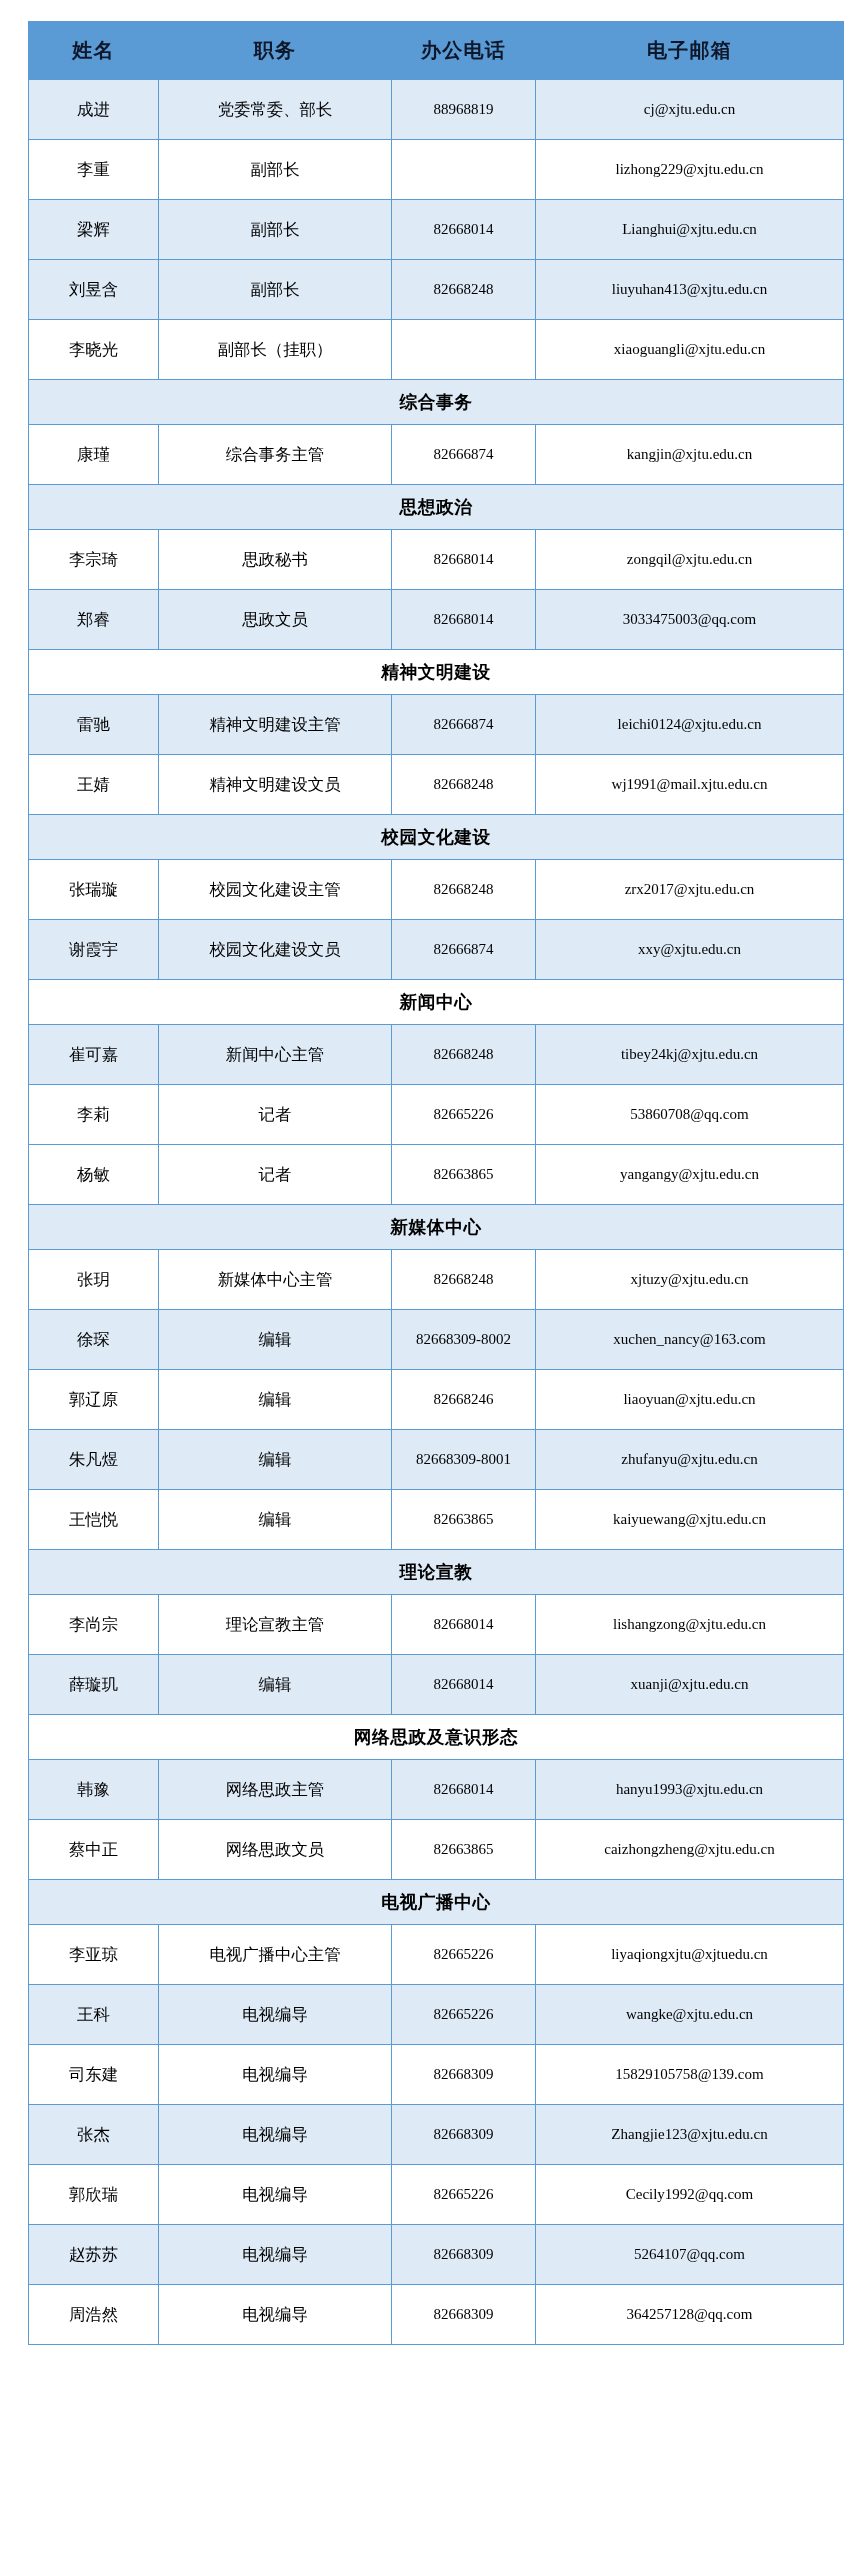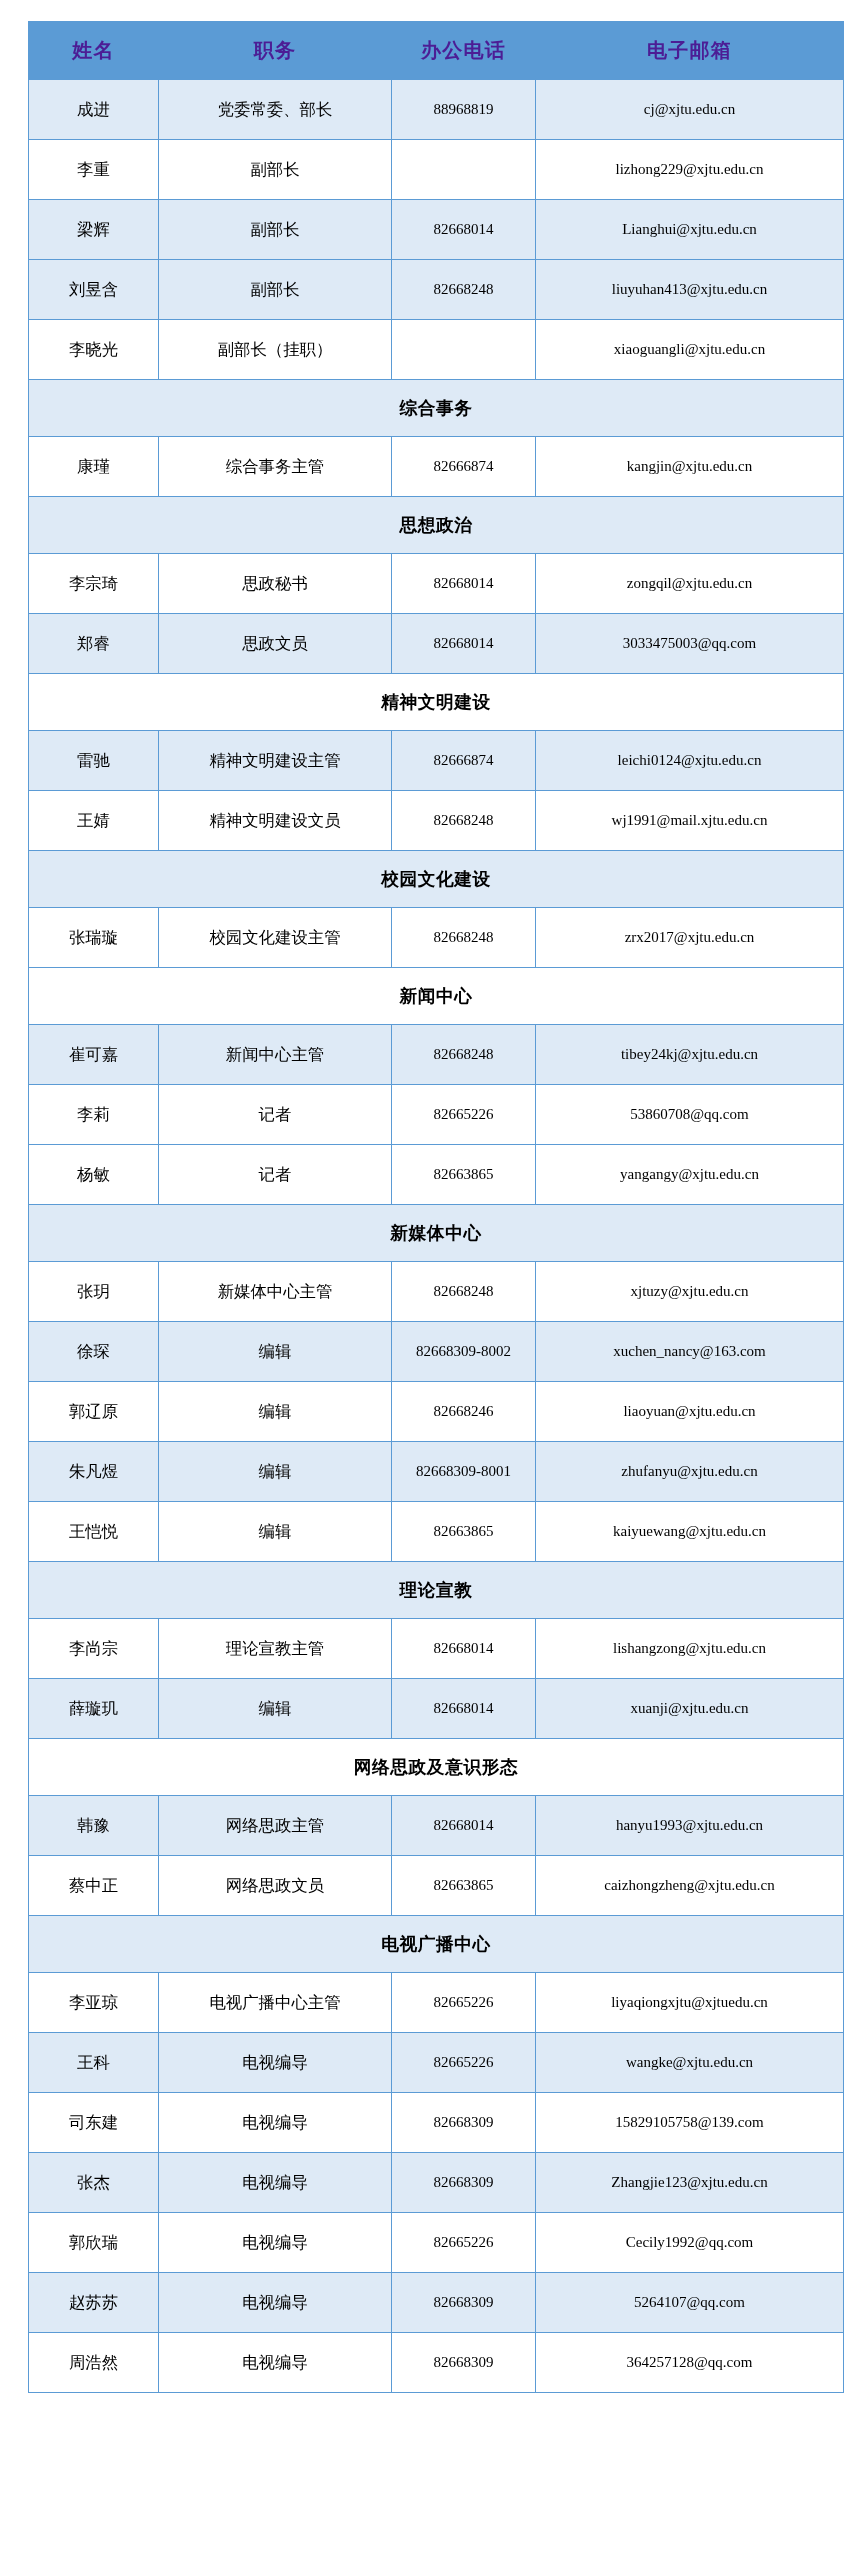--- a/index.html
+++ b/index.html
@@ -27,28 +27,28 @@
   table.contact td {
     border: 1.9px solid #5B9BD5;
     text-align: center;
     vertical-align: middle;
     padding: 0 2.5px;
     overflow: hidden;
     color: #000000;
   }
   table.contact thead th {
     background: #5B9BD5;
-    color: #4c1d95;
+    color: #0f172a;
     font-weight: bold;
     font-size: 20px;
     height: 57px;
     letter-spacing: 1.3px;
   }
   tr.data-row { height: 60px; }
-  tr.section-row { height: 57px; }
+  tr.section-row { height: 45px; }
   tr.band td { background: #DEEAF6; }
   tr.plain td { background: #FFFFFF; }
   td.name, td.title {
     font-size: 16.4px;
   }
   td.phone, td.email {
     font-size: 15px;
   }
   tr.section-row td {
     font-size: 17.7px;
@@ -147,20 +147,26 @@
         </tr>
         <tr class="band section-row">
           <td colspan="4">校园文化建设</td>
         </tr>
         <tr class="plain data-row">
           <td class="name">张瑞璇</td>
           <td class="title">校园文化建设主管</td>
           <td class="phone">82668248</td>
           <td class="email">zrx2017@xjtu.edu.cn</td>
         </tr>
+        <tr class="band data-row">
+          <td class="name">谢霞宇</td>
+          <td class="title">校园文化建设文员</td>
+          <td class="phone">82666874</td>
+          <td class="email">xxy@xjtu.edu.cn</td>
+        </tr>
         <tr class="plain section-row">
           <td colspan="4">新闻中心</td>
         </tr>
         <tr class="band data-row">
           <td class="name">崔可嘉</td>
           <td class="title">新闻中心主管</td>
           <td class="phone">82668248</td>
           <td class="email">tibey24kj@xjtu.edu.cn</td>
         </tr>
         <tr class="plain data-row">

